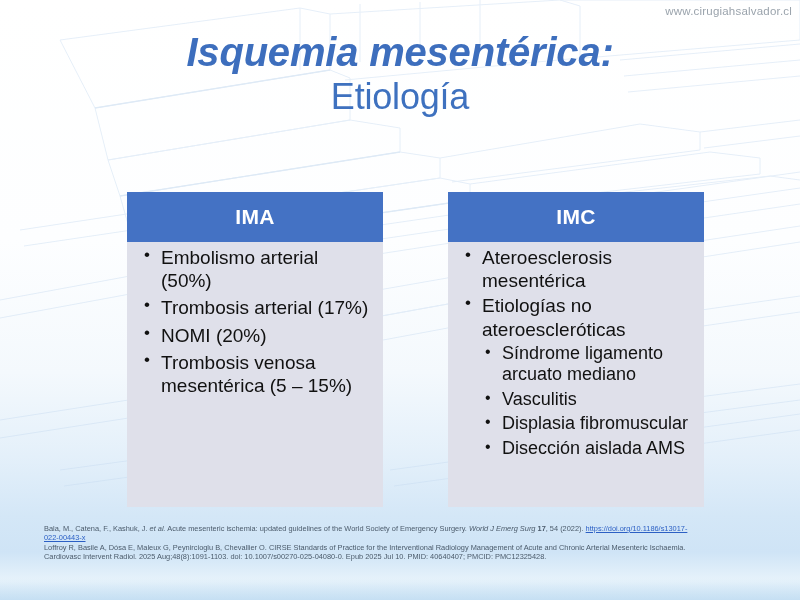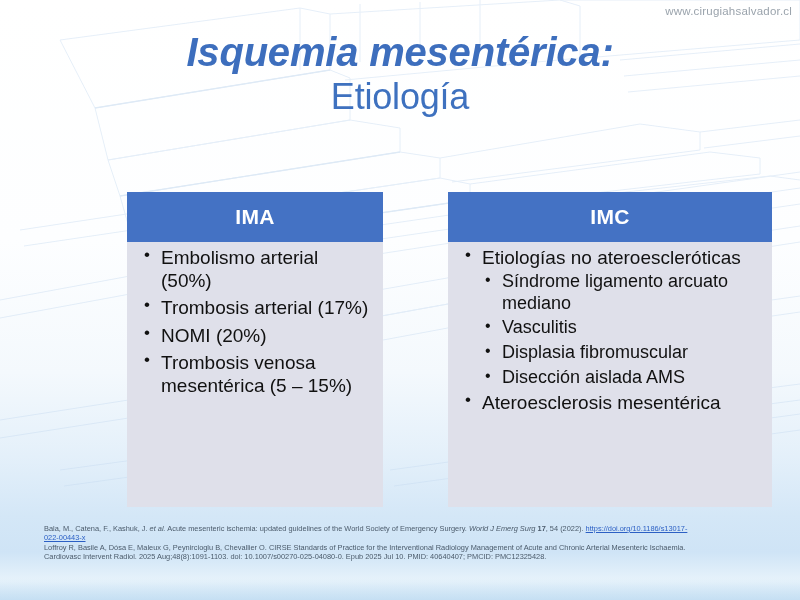--- a/index.html
+++ b/index.html
@@ -89,21 +89,21 @@
   }
 
   
   .table-card {
     position: absolute;
     box-sizing: border-box;
     background: #dfe0ea;
     box-shadow: 0 0 0 0 rgba(0,0,0,0);
   }
   #table-ima { left: 79px; top: 192px; width: 256px; height: 315px; margin-left: 48px; }
-  #table-imc { left: 448px; top: 192px; width: 324px; height: 315px; }
+  #table-imc { left: 448px; top: 192px; width: 256px; height: 315px; }
 
   .table-header {
     height: 50px;
     background: #4472c4;
     color: #ffffff;
     display: flex;
     align-items: center;
     justify-content: center;
     font-size: 21px;
     font-weight: 700;
@@ -245,38 +245,38 @@
         </li>
       </ul>
     </div>
   </div>
 
   <div class="table-card" id="table-imc">
     <div class="table-header">IMC</div>
     <div class="table-body" id="imc-body">
       <ul class="bullets">
         <li>
+          <span>Ateroesclerosis mesentérica</span>
+        </li>
+        <li>
           <span>Etiologías no ateroescleróticas</span>
           <ul class="sub-bullets">
             <li>
               <span>Síndrome ligamento arcuato mediano</span>
             </li>
             <li>
               <span>Vasculitis</span>
             </li>
             <li>
               <span>Displasia fibromuscular</span>
             </li>
             <li>
               <span>Disección aislada AMS</span>
             </li>
           </ul>
-        </li>
-        <li>
-          <span>Ateroesclerosis mesentérica</span>
         </li>
       </ul>
     </div>
   </div>
 
   <div class="references">
     <span class="ref-line"><span>Bala, M., Catena, F., Kashuk, J. </span><span class="ref-italic">et al.</span><span> Acute mesenteric ischemia: updated guidelines of the World Society of Emergency Surgery. </span><span class="ref-italic">World J Emerg Surg</span><span class="ref-bold"> 17</span><span>, 54 (2022). </span><a class="ref-link" href="#">https://doi.org/10.1186/s13017-</a></span>
     <span class="ref-line"><a class="ref-link" href="#">022-00443-x</a></span>
     <span class="ref-line">Loffroy R, Basile A, Dósa E, Maleux G, Peynircioglu B, Chevallier O. CIRSE Standards of Practice for the Interventional Radiology Management of Acute and Chronic Arterial Mesenteric Ischaemia.</span>
     <span class="ref-line">Cardiovasc Intervent Radiol. 2025 Aug;48(8):1091-1103. doi: 10.1007/s00270-025-04080-0. Epub 2025 Jul 10. PMID: 40640407; PMCID: PMC12325428.</span>

